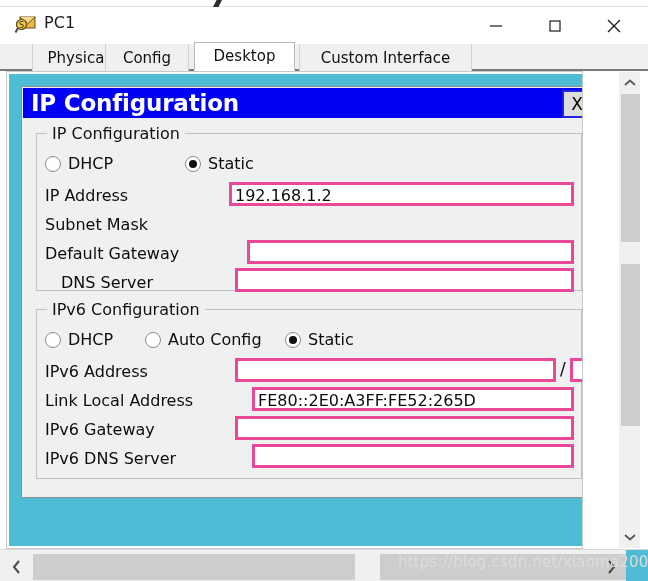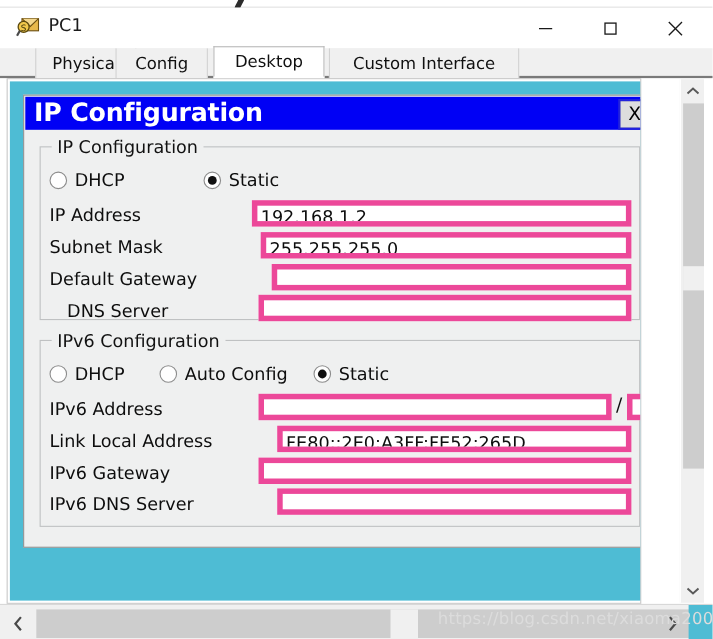--- a/index.html
+++ b/index.html
@@ -229,21 +229,21 @@
 
   .field-label {
     position: absolute;
     font-size: 16px;
     color: #0d0d0d;
     white-space: nowrap;
   }
   .text-input {
     position: absolute;
     background: #ffffff;
-    border: 5px solid #ec4899;
+    border: 3px solid #ec4899;
     box-sizing: border-box;
     font-family: "DejaVu Sans", "Liberation Sans", sans-serif;
     font-size: 16px;
     color: #0d0d0d;
     padding: 0 3px;
     line-height: 22px;
     white-space: nowrap;
     overflow: hidden;
     cursor: text;
   }
@@ -415,21 +415,20 @@
           </div>
           <div class="radio-row" style="left:148px; top:20px;">
             <span class="radio checked"></span>
             <span class="radio-label">Static</span>
           </div>
 
           <span class="field-label" style="left:8px; top:52px;">IP Address</span>
           <div class="text-input" style="left:192px; top:48px; width:345px; height:24px;">192.168.1.2</div>
 
           <span class="field-label" style="left:8px; top:81px;">Subnet Mask</span>
-          <div class="text-input" style="left:200px; top:77px; width:337px; height:24px;">255.255.255.0</div>
 
           <span class="field-label" style="left:8px; top:110px;">Default Gateway</span>
           <div class="text-input" style="left:210px; top:106px; width:327px; height:24px;"></div>
 
           <span class="field-label" style="left:24px; top:139px;">DNS Server</span>
           <div class="text-input" style="left:198px; top:134px; width:339px; height:24px;"></div>
         </div>
 
         <div class="groupbox" style="left:14px; top:222px; width:546px; height:170px;">
           <span class="groupbox-title">IPv6 Configuration</span>

